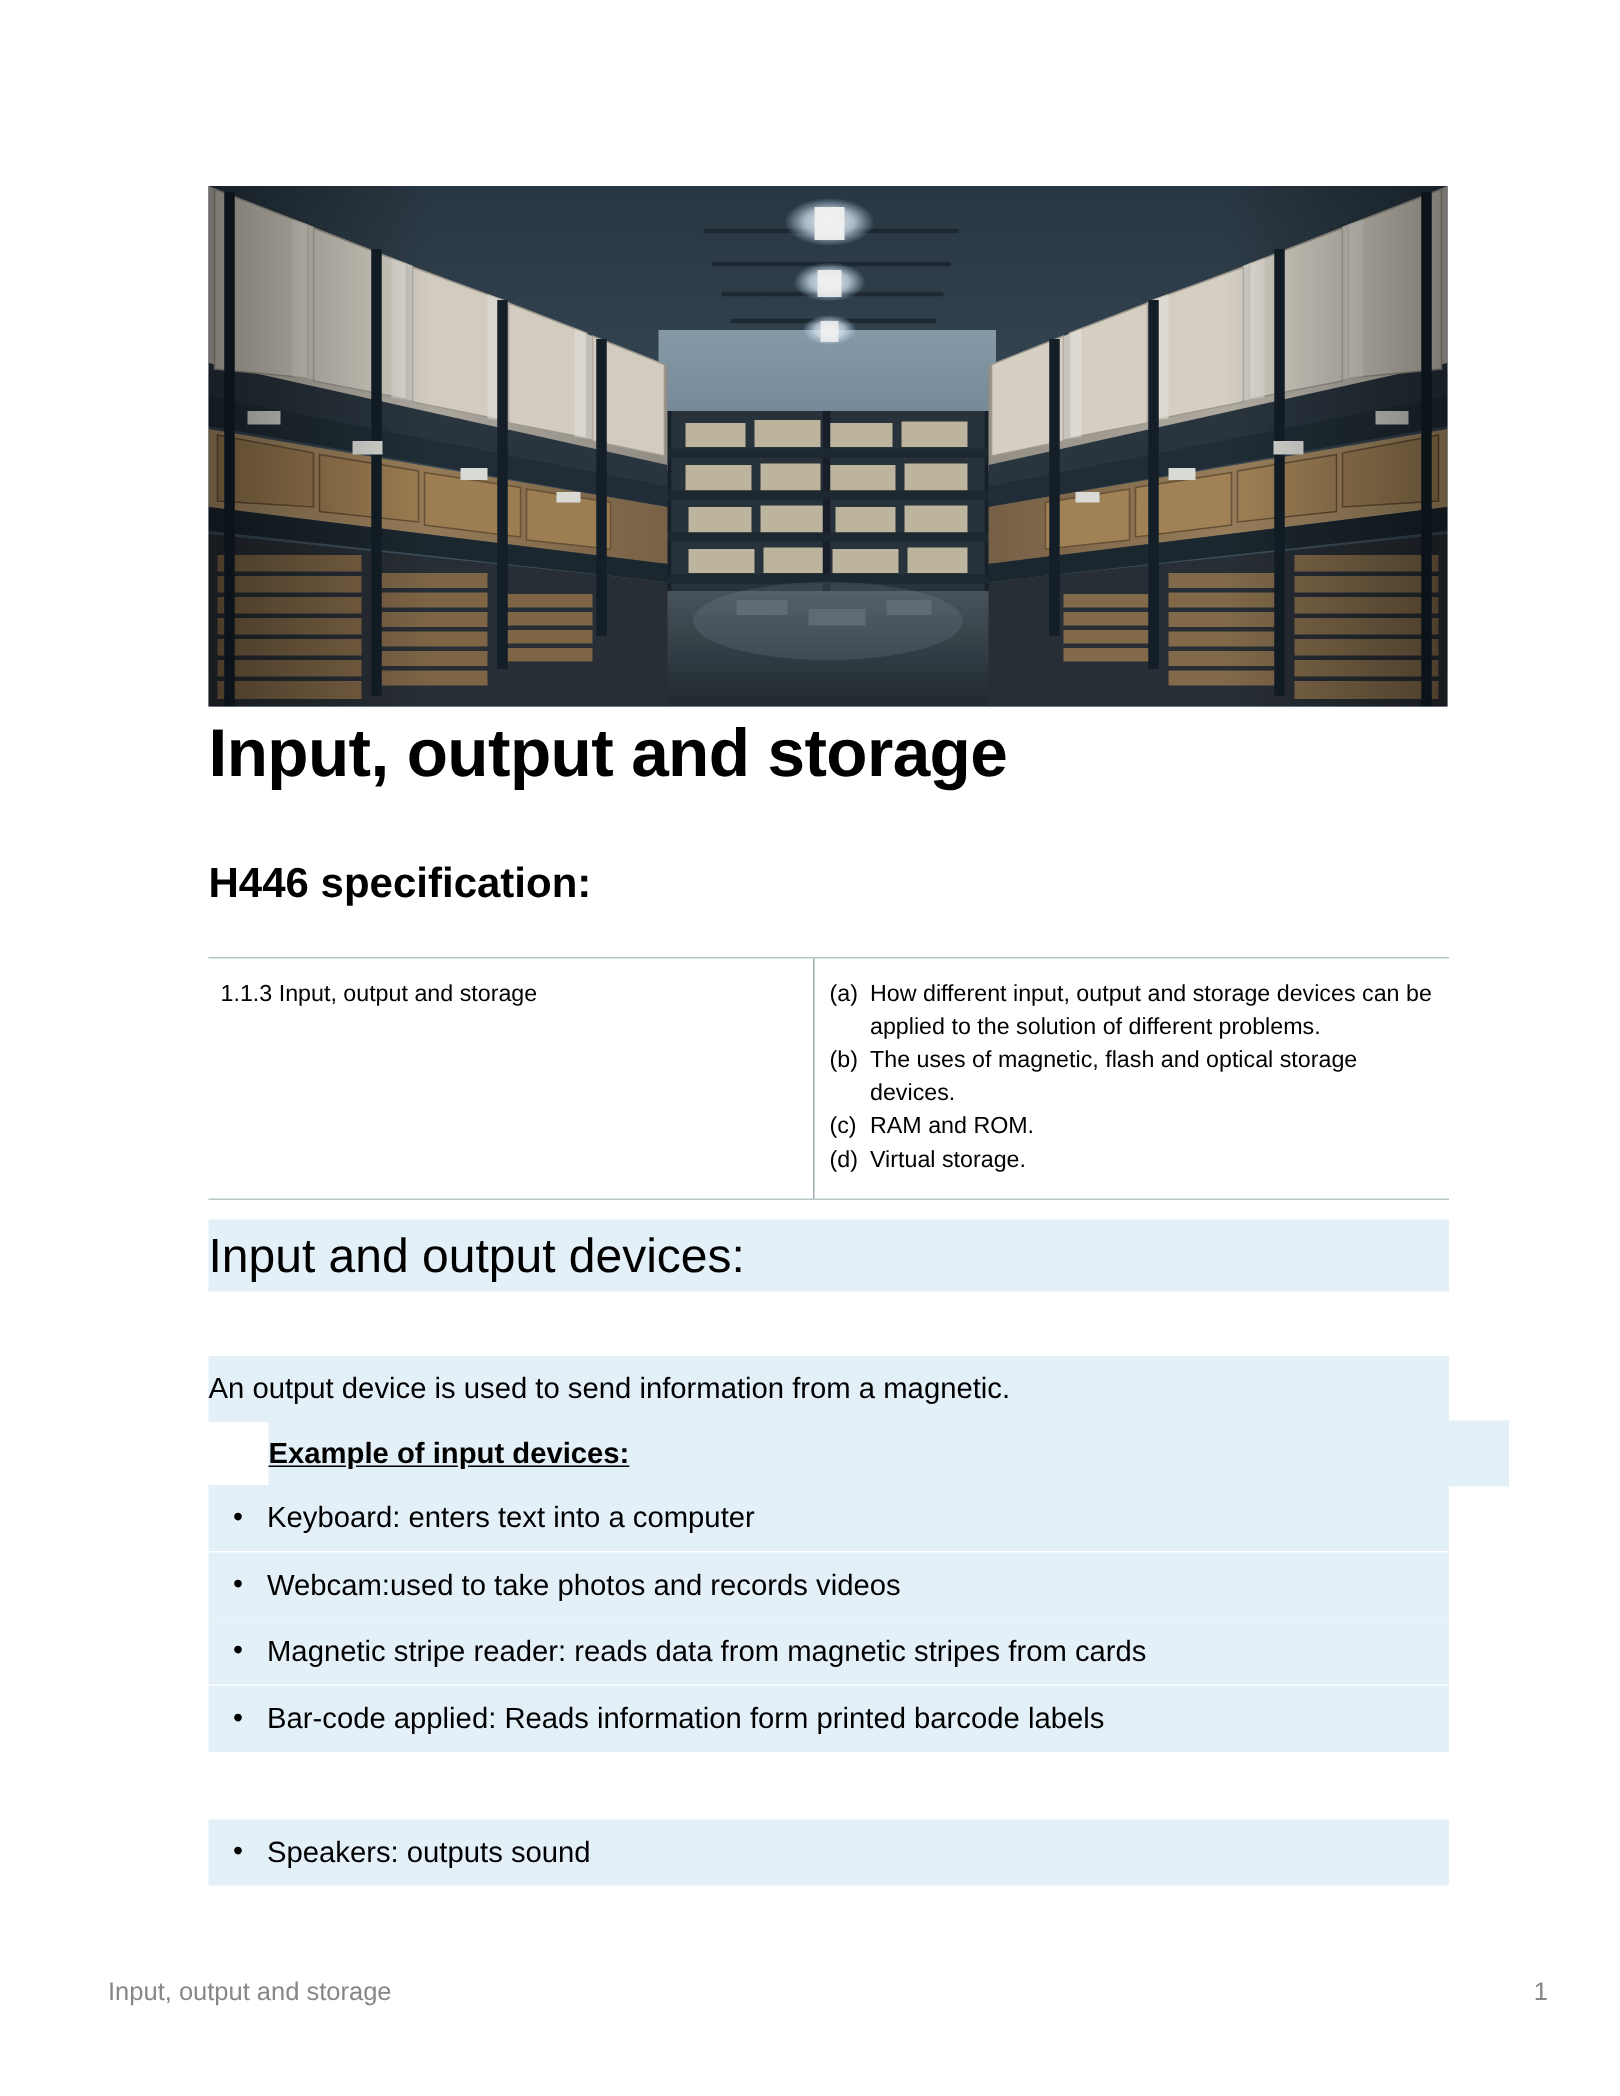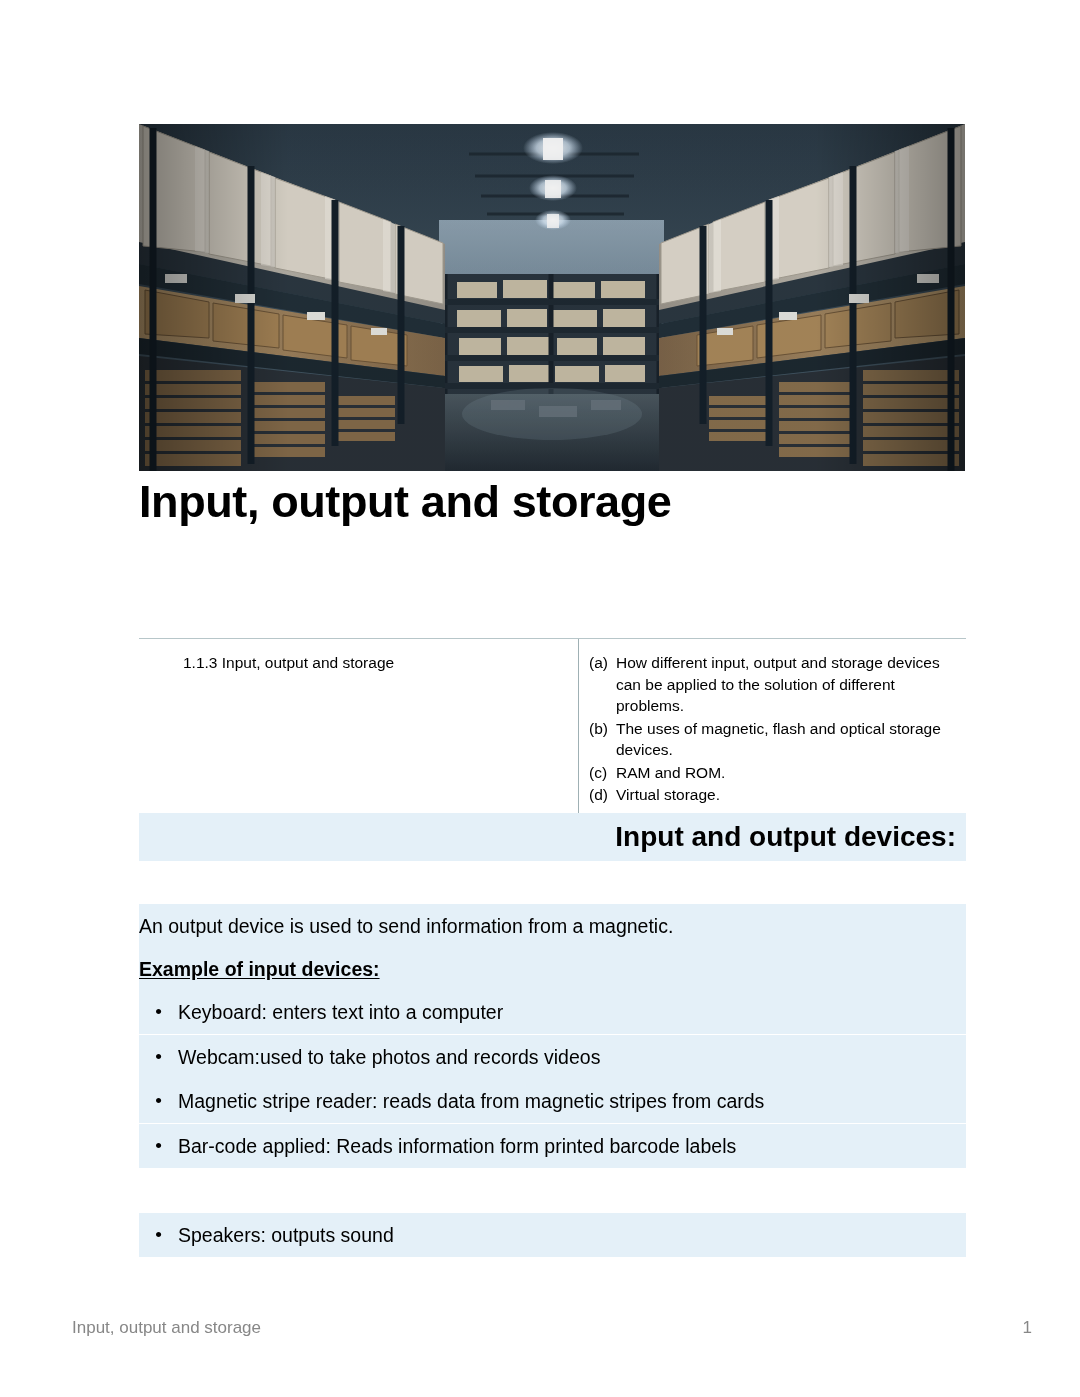--- a/index.html
+++ b/index.html
@@ -66,21 +66,20 @@
     left: 127px;
     top: 638px;
     width: 827px;
     border-top: 1.5px solid #b7c6c9;
     border-bottom: 1.5px solid #b7c6c9;
     box-sizing: border-box;
   }
   .spec-row {
     display: flex;
     align-items: stretch;
-    margin-left: 36px;
   }
   .spec-cell-left {
     width: 404px;
     box-sizing: border-box;
     padding: 13px 8px 14px 8px;
     border-right: 1.3px solid #9fb0b4;
     font-size: 15.5px;
     line-height: 22px;
     font-family: "Liberation Sans", sans-serif;
   }
@@ -108,25 +107,24 @@
     width: 827px;
     background: #e4f0f8;
     box-sizing: border-box;
   }
   .band.plain {
     font-size: 19.5px;
     line-height: 26px;
     padding: 9px 10px 9px 0px;
   }
   .band.h2 {
-    font-size: 28px;
+    font-size: 32px;
     line-height: 34px;
-    font-weight: bold;
+    font-weight: normal;
     padding: 7px 10px 7px 0px;
-    text-align: right;
   }
   .band.sub {
     font-size: 19.5px;
     line-height: 26px;
     font-weight: bold;
     padding: 9px 10px 9px 0px;
   }
   .band.sub .u { text-decoration: underline; text-underline-offset: 2px; }
 
   .band.bullet {
@@ -399,20 +397,21 @@
         <rect x="352" y="276" width="34" height="10"></rect>
         <rect x="400" y="282" width="38" height="11"></rect>
         <rect x="452" y="276" width="30" height="10"></rect>
       </g>
 
       <rect x="0" y="0" width="826" height="347" fill="url(#vig)"></rect>
     </svg>
   </div>
 
   <div class="doc-title">Input, output and storage</div>
+  <div class="doc-subtitle">H446 specification:</div>
 
   <div class="spec-table">
     <div class="spec-row">
       <div class="spec-cell-left">1.1.3 Input, output and storage</div>
       <div class="spec-cell-right">
         <div class="spec-item">
           <span class="spec-marker">(a)</span>
           <span class="spec-text">How different input, output and storage devices can be applied to the solution of different problems.</span>
         </div>
         <div class="spec-item">
@@ -433,21 +432,21 @@
 
   <div class="band h2" style="top:813px;">
     <span>Input and output devices:</span>
   </div>
 
 
   <div class="band plain" style="top:904px;">
     <span>An output device is used to send information from a magnetic.</span>
   </div>
 
-  <div class="band sub" style="top:947px;">
+  <div class="band sub" style="top:947px;margin-left:40px;">
     <span class="u">Example of input devices:</span>
   </div>
 
   <div class="band bullet" style="top:990px;">
     <div class="bl">
       <span class="dot">•</span>
       <span class="btxt">Keyboard: enters text into a computer</span>
     </div>
   </div>
 

